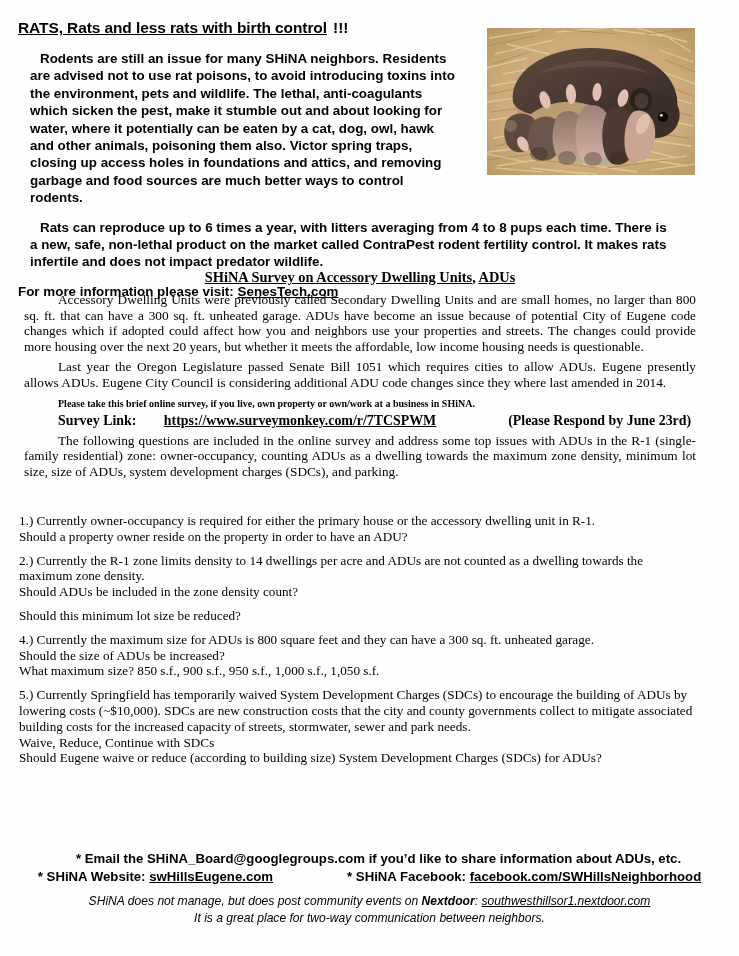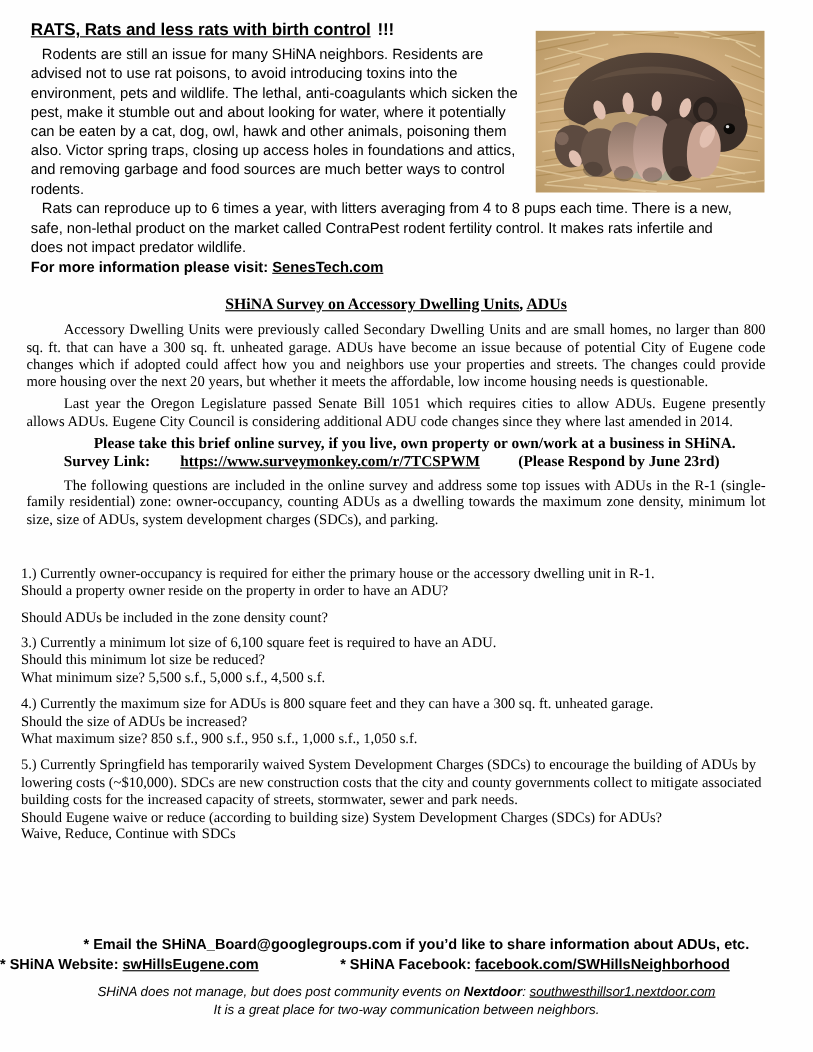--- a/index.html
+++ b/index.html
@@ -20,21 +20,21 @@
     position: absolute;
     left: 0; top: 0;
     width: 739px;
     height: 956px;
     background: #fefefe;
   }
 
   
   .rats-section {
     position: absolute;
-    left: 28px;
+    left: 18px;
     top: 18px;
     width: 672px;
   }
 
   .rats-title {
     font-family: "Liberation Sans", sans-serif;
     font-size: 15.5px;
     font-weight: bold;
     letter-spacing: -0.1px;
     line-height: 20px;
@@ -43,21 +43,21 @@
   }
   .rats-title .u { text-decoration: underline; text-underline-offset: 1px; }
   .rats-title .bang { text-decoration: none; padding-left: 2px; }
 
   .rats-body {
     font-family: "Liberation Sans", sans-serif;
     font-size: 13.4px;
     line-height: 17.4px;
     width: 452px;
   }
-  .rats-body p { margin: 0; }
+  .rats-body p { margin: 12px; font-weight: bold; }
   .rats-p1 { text-indent: 10px; }
   .rats-p2 { text-indent: 10px; margin-top: 1px !important; width: 640px; }
 
   .rats-visit {
     font-family: "Liberation Sans", sans-serif;
     font-size: 13.4px;
     font-weight: bold;
     line-height: 17.4px;
     margin-top: 1px;
   }
@@ -97,37 +97,37 @@
   .survey-heading span { text-decoration: underline; }
   .survey-heading .plain { text-decoration: none; }
 
   .survey p {
     margin: 0 0 5px 0;
     text-indent: 34px;
   }
 
   .bold-line {
     font-weight: bold;
-    font-size: 14px;
+    font-size: 10px;
     text-indent: 0 !important;
     margin: 0 0 2px 0 !important;
     padding-left: 34px;
-    text-align: center;
+    text-align: left;
   }
   .link-line {
     font-weight: bold;
     font-size: 13.9px;
     text-indent: 0 !important;
     margin: 0 0 4px 0 !important;
     padding-left: 34px;
     text-align: left;
     white-space: nowrap;
   }
   .link-line .link { text-decoration: underline; margin-left: 24px; }
-  .link-line .respond { padding-left: 35px; }
+  .link-line .respond { padding-left: 72px; }
 
   
   .questions {
     position: absolute;
     left: 19px;
     top: 513px;
     width: 676px;
     font-family: "Liberation Serif", serif;
     font-size: 13.2px;
     line-height: 15.8px;
@@ -148,20 +148,21 @@
     text-align: center;
     font-size: 13.2px;
     font-weight: bold;
     line-height: 17px;
     padding-left: 18px;
   }
   .foot-line2 {
     font-size: 13.2px;
     font-weight: bold;
     line-height: 19px;
+    text-align: center;
     white-space: nowrap;
   }
   .foot-line2 .link { text-decoration: underline; }
   .foot-line2 .gap { display: inline-block; width: 74px; }
 
   .foot-note {
     text-align: center;
     font-size: 12.1px;
     font-style: italic;
     line-height: 16.5px;
@@ -344,39 +345,38 @@
   </div>
 
   <div class="questions">
 
     <div class="q-block">
       <div>1.) Currently owner-occupancy is required for either the primary house or the accessory dwelling unit in R-1.</div>
       <div>Should a property owner reside on the property in order to have an ADU?</div>
     </div>
 
     <div class="q-block">
+      <div>2.) Currently the R-1 zone limits density to 14 dwellings per acre and ADUs are not counted as a dwelling towards the maximum zone density.</div>
       <div>Should ADUs be included in the zone density count?</div>
     </div>
 
     <div class="q-block">
-      <div>3.) Currently a minimum lot size of 6,100 square feet is required to have an ADU.</div>
       <div>Should this minimum lot size be reduced?</div>
-      <div>What minimum size?  5,500 s.f.,  5,000 s.f.,  4,500 s.f.</div>
     </div>
 
     <div class="q-block">
       <div>4.) Currently the maximum size for ADUs is 800 square feet and they can have a 300 sq. ft. unheated garage.</div>
       <div>Should the size of ADUs be increased?</div>
       <div>What maximum size?  850 s.f.,  900 s.f.,  950 s.f.,  1,000 s.f.,  1,050 s.f.</div>
     </div>
 
     <div class="q-block">
       <div>5.) Currently Springfield has temporarily waived System Development Charges (SDCs) to encourage the building of ADUs by lowering costs (~$10,000). SDCs are new construction costs that the city and county governments collect to mitigate associated building costs for the increased capacity of streets, stormwater, sewer and park needs.</div>
+      <div>Waive, Reduce, Continue with SDCs</div>
       <div>Should Eugene waive or reduce (according to building size) System Development Charges (SDCs) for ADUs?</div>
-      <div>Waive, Reduce, Continue with SDCs</div>
     </div>
 
 
   </div>
 
   <div class="footer">
     <div class="foot-line1">* Email the SHiNA_Board@googlegroups.com if you’d like to share information about ADUs, etc.</div>
 
     <div class="foot-line2">
       <span>* SHiNA Website: </span><span class="link">swHillsEugene.com</span><span class="gap"></span><span>* SHiNA Facebook: </span><span class="link">facebook.com/SWHillsNeighborhood</span>

